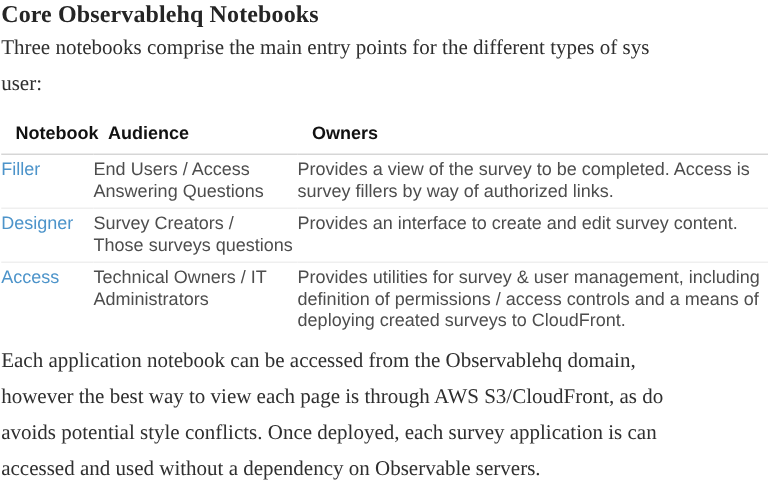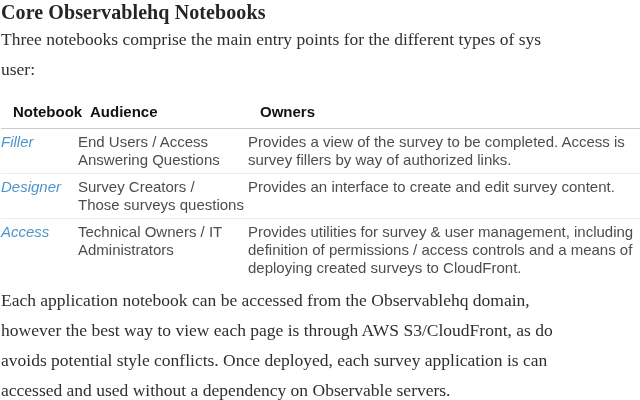--- a/index.html
+++ b/index.html
@@ -53,21 +53,20 @@
     vertical-align: top;
     white-space: pre;
     overflow: visible;
   }
   table.nb-table tr.body-row td { border-bottom: 1px solid #ececec; }
   table.nb-table tr.body-row:last-child td { border-bottom: none; }
   a.nb-link {
     color: #4d94ca;
     text-decoration: none;
     cursor: pointer;
-    font-style: italic;
   }
 </style>
 </head>
 <body>
 
 <h2 class="page-title">Core Observablehq Notebooks</h2>
 
 <p class="prose intro">Three notebooks comprise the main entry points for the different types of sys
 user:</p>
 

